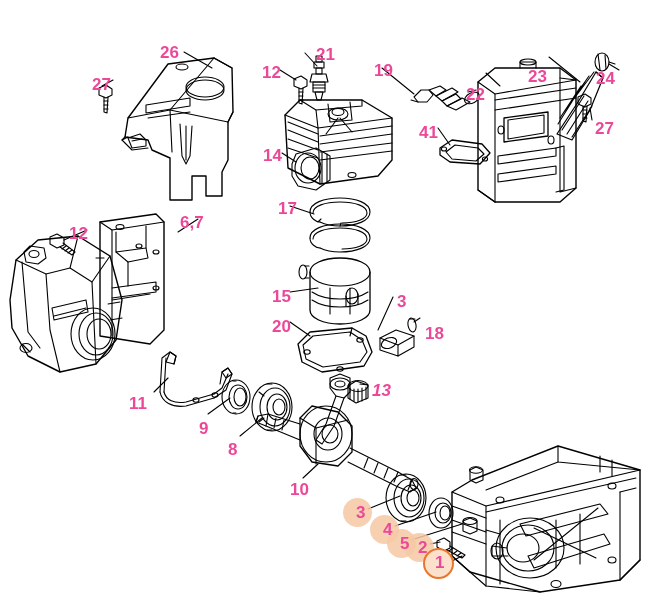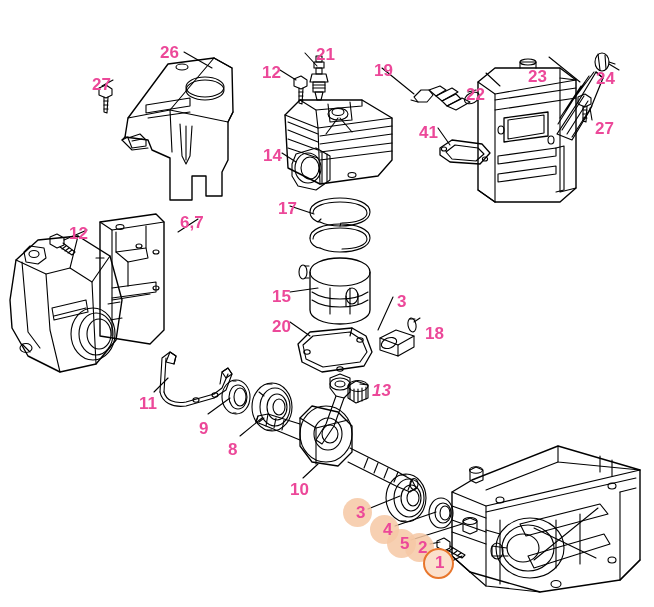--- a/index.html
+++ b/index.html
@@ -404,21 +404,21 @@
   <div class="lbl" style="left:263px;top:147px;text-align:right;">14</div>
   <div class="lbl" style="left:419px;top:124px;">41</div>
   <div class="lbl" style="left:272px;top:200px;margin-left:6px;">17</div>
   <div class="lbl" style="left:180px;top:214px;text-align:right;">6,7</div>
   <div class="lbl" style="left:69px;top:225px;">12</div>
   <div class="lbl" style="left:272px;top:288px;">15</div>
   <div class="lbl" style="left:397px;top:293px;">3</div>
   <div class="lbl" style="left:425px;top:313px;margin-top:12px;">18</div>
   <div class="lbl" style="left:272px;top:318px;">20</div>
   <div class="lbl" style="left:372px;top:382px;font-style:italic;">13</div>
-  <div class="lbl" style="left:139px;top:395px;">11</div>
+  <div class="lbl" style="left:129px;top:395px;">11</div>
   <div class="lbl" style="left:199px;top:420px;">9</div>
   <div class="lbl" style="left:228px;top:441px;">8</div>
   <div class="lbl" style="left:290px;top:481px;text-align:right;">10</div>
   <div class="lbl on-hl" style="left:356px;top:504px;">3</div>
   <div class="lbl on-hl" style="left:383px;top:521px;">4</div>
   <div class="lbl on-hl" style="left:400px;top:535px;">5</div>
   <div class="lbl on-hl" style="left:418px;top:539px;">2</div>
   <div class="lbl on-hl" style="left:435px;top:554px;">1</div>
 
 </div>

